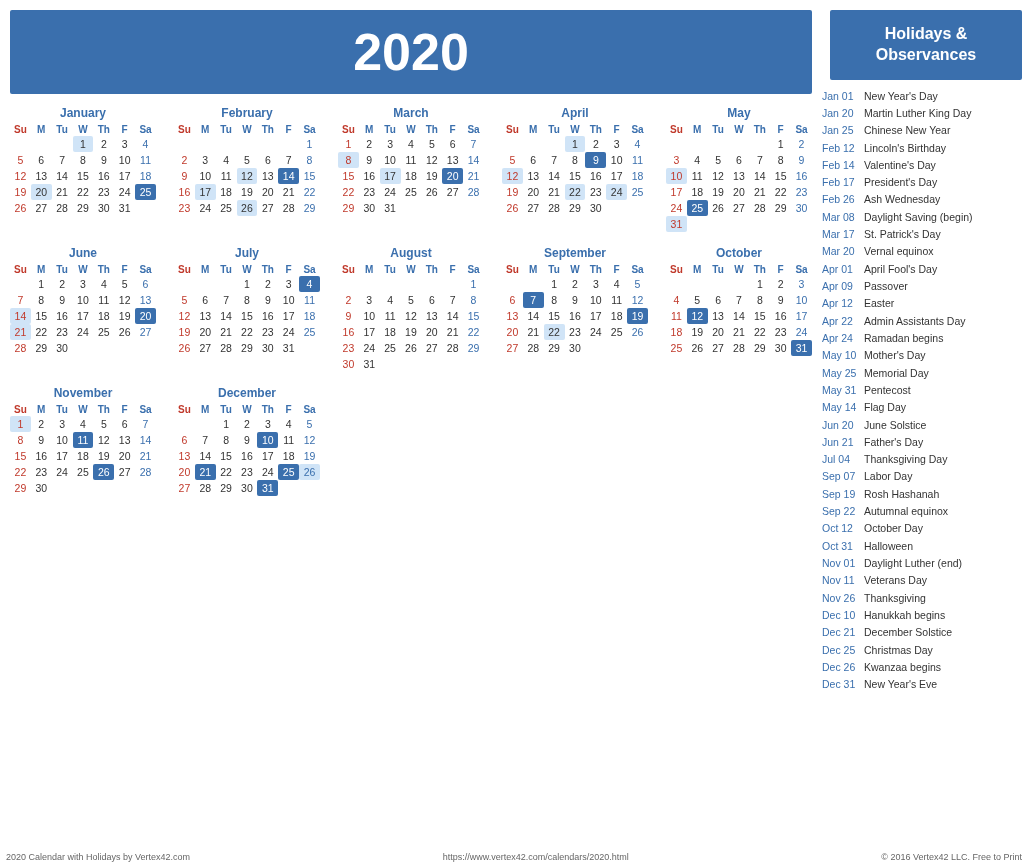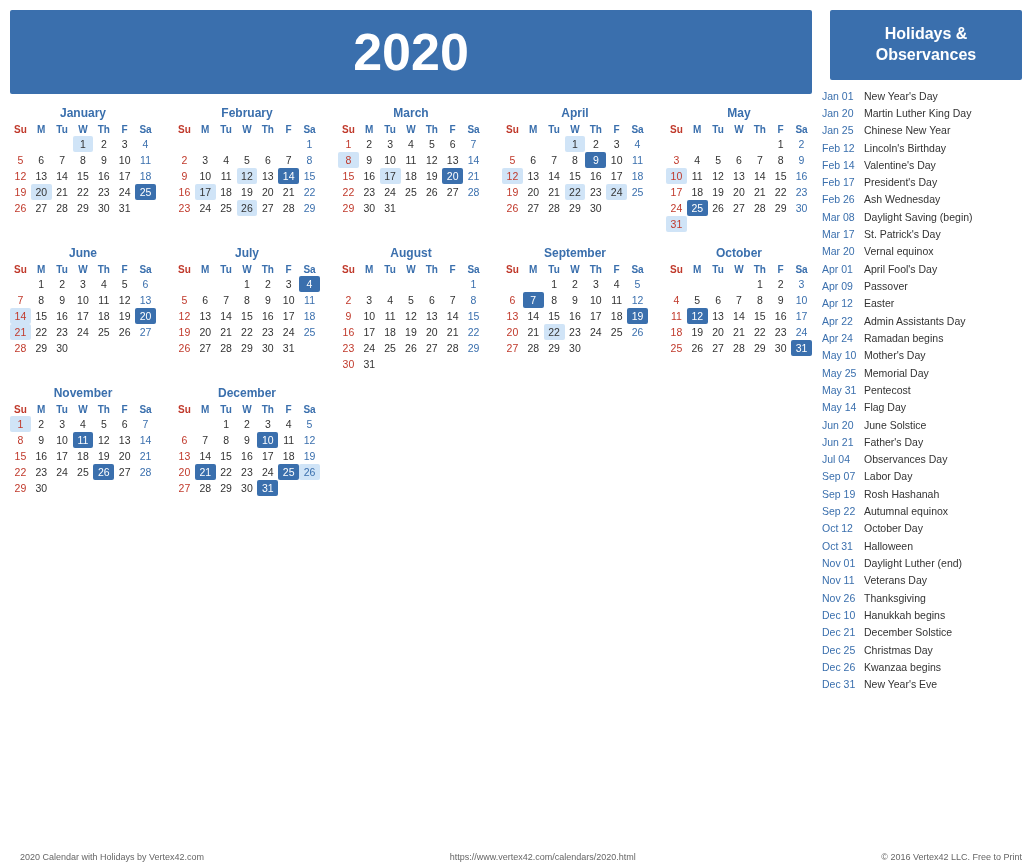--- a/index.html
+++ b/index.html
@@ -111,21 +111,21 @@
     .holiday-name {
       color: #333;
       text-align: center;
     }
 
     .footer {
       display: flex;
       justify-content: space-between;
       font-size: 9px;
       color: #666;
-      padding: 6px 10px 6px 20px;
+      padding: 6px 10px 6px 6px;
       margin-top: 4px;
     }
   </style>
 </head>
 <body>
 
 <div class="main-container">
   <div class="calendar-section">
     <div class="year-header">
       <span>2020</span>
@@ -990,21 +990,21 @@
         <div class="holiday-item">
           <span class="holiday-date">Jun 20</span>
           <span class="holiday-name">June Solstice</span>
         </div>
         <div class="holiday-item">
           <span class="holiday-date">Jun 21</span>
           <span class="holiday-name">Father's Day</span>
         </div>
         <div class="holiday-item">
           <span class="holiday-date">Jul 04</span>
-          <span class="holiday-name">Observances Day</span>
+          <span class="holiday-name">Thanksgiving Day</span>
         </div>
         <div class="holiday-item">
           <span class="holiday-date">Sep 07</span>
           <span class="holiday-name">Labor Day</span>
         </div>
         <div class="holiday-item">
           <span class="holiday-date">Sep 19</span>
           <span class="holiday-name">Rosh Hashanah</span>
         </div>
         <div class="holiday-item">

